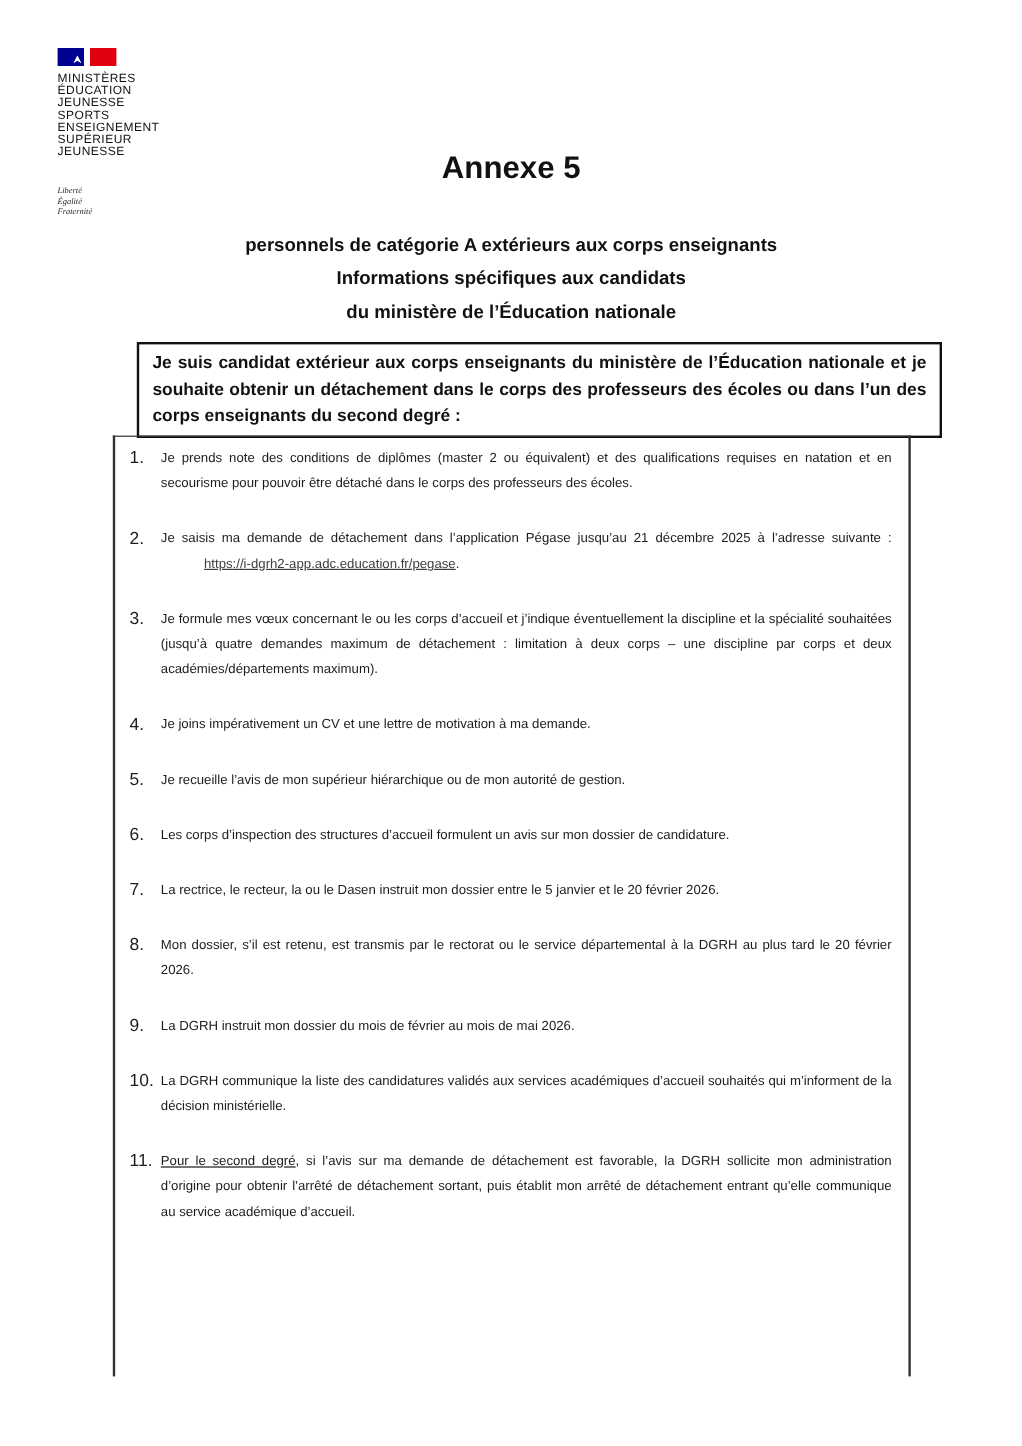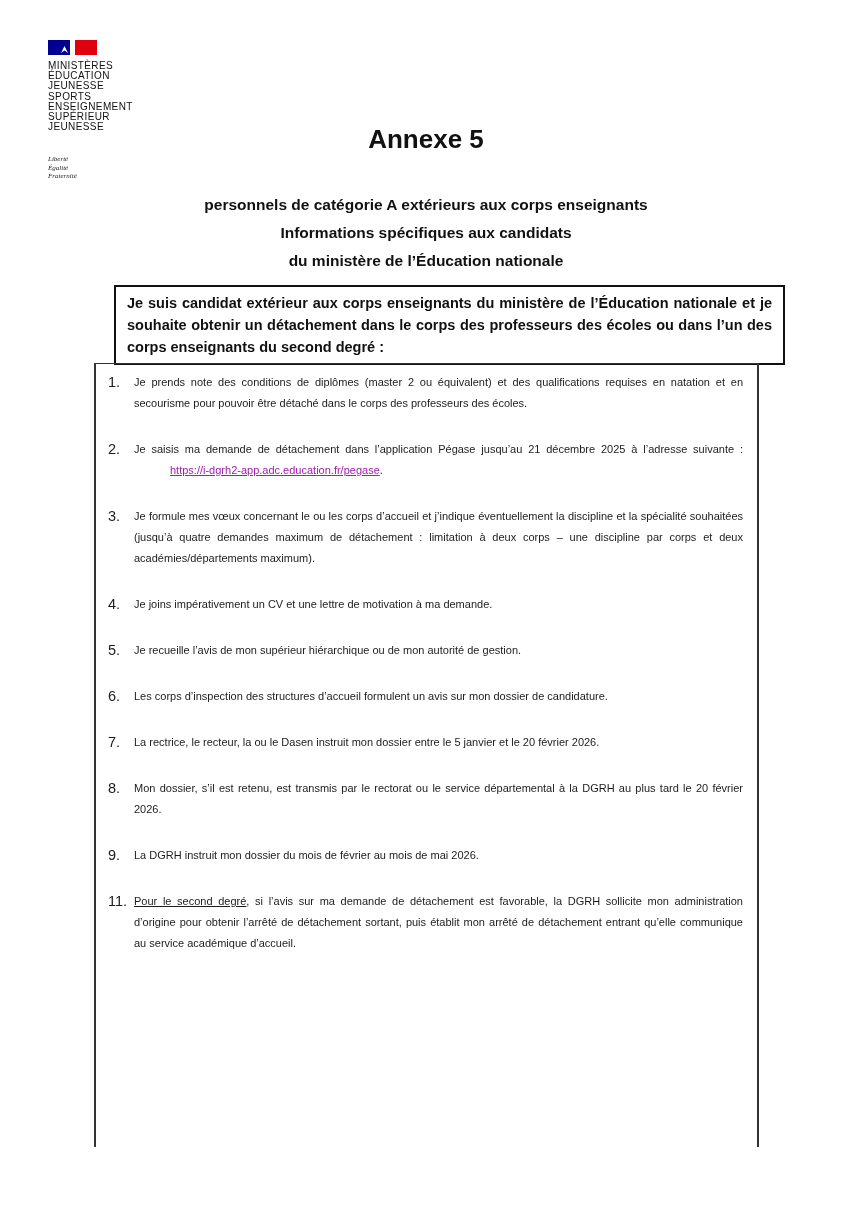--- a/index.html
+++ b/index.html
@@ -115,21 +115,21 @@
   <div class="intro-box">Je suis candidat extérieur aux corps enseignants du ministère de l’Éducation nationale et je souhaite obtenir un détachement dans le corps des professeurs des écoles ou dans l’un des corps enseignants du second degré :</div>
 
   <div class="steps-box">
     <ol class="steps">
         <li>
           <span class="num">1.</span>
           <div class="itext"><span class="">Je prends note des conditions de diplômes (master 2 ou équivalent) et des qualifications requises en natation et en secourisme pour pouvoir être détaché dans le corps des professeurs des écoles.</span></div>
         </li>
         <li>
           <span class="num">2.</span>
-          <div class="itext"><span class="">Je saisis ma demande de détachement dans l’application Pégase jusqu’au 21 décembre 2025 à l’adresse suivante : </span><a href="#" class="link" style="color: #a21caf; margin-left: 36px;">https://i-dgrh2-app.adc.education.fr/pegase</a><span class="">.</span></div>
+          <div class="itext"><span class="">Je saisis ma demande de détachement dans l’application Pégase jusqu’au 21 décembre 2025 à l’adresse suivante : </span><a href="#" class="link" style="color: #404040; margin-left: 36px;">https://i-dgrh2-app.adc.education.fr/pegase</a><span class="">.</span></div>
         </li>
         <li>
           <span class="num">3.</span>
           <div class="itext"><span class="">Je formule mes vœux concernant le ou les corps d’accueil et j’indique éventuellement la discipline et la spécialité souhaitées (jusqu’à quatre demandes maximum de détachement : limitation à deux corps – une discipline par corps et deux académies/départements maximum).</span></div>
         </li>
         <li>
           <span class="num">4.</span>
           <div class="itext"><span class="">Je joins impérativement un CV et une lettre de motivation à ma demande.</span></div>
         </li>
         <li>
@@ -146,19 +146,23 @@
         </li>
         <li>
           <span class="num">8.</span>
           <div class="itext"><span class="">Mon dossier, s’il est retenu, est transmis par le rectorat ou le service départemental à la DGRH au plus tard le 20 février 2026.</span></div>
         </li>
         <li>
           <span class="num">9.</span>
           <div class="itext"><span class="">La DGRH instruit mon dossier du mois de février au mois de mai 2026.</span></div>
         </li>
         <li>
+          <span class="num">10.</span>
+          <div class="itext"><span class="">La DGRH communique la liste des candidatures validés aux services académiques d’accueil souhaités qui m’informent de la décision ministérielle.</span></div>
+        </li>
+        <li>
           <span class="num">11.</span>
           <div class="itext"><span class="u">Pour le second degré</span><span class="">, si l’avis sur ma demande de détachement est favorable, la DGRH sollicite mon administration d’origine pour obtenir l’arrêté de détachement sortant, puis établit mon arrêté de détachement entrant qu’elle communique au service académique d’accueil.</span></div>
         </li>
       </ol>
   </div>
 
 </div>
 
 </body></html>

